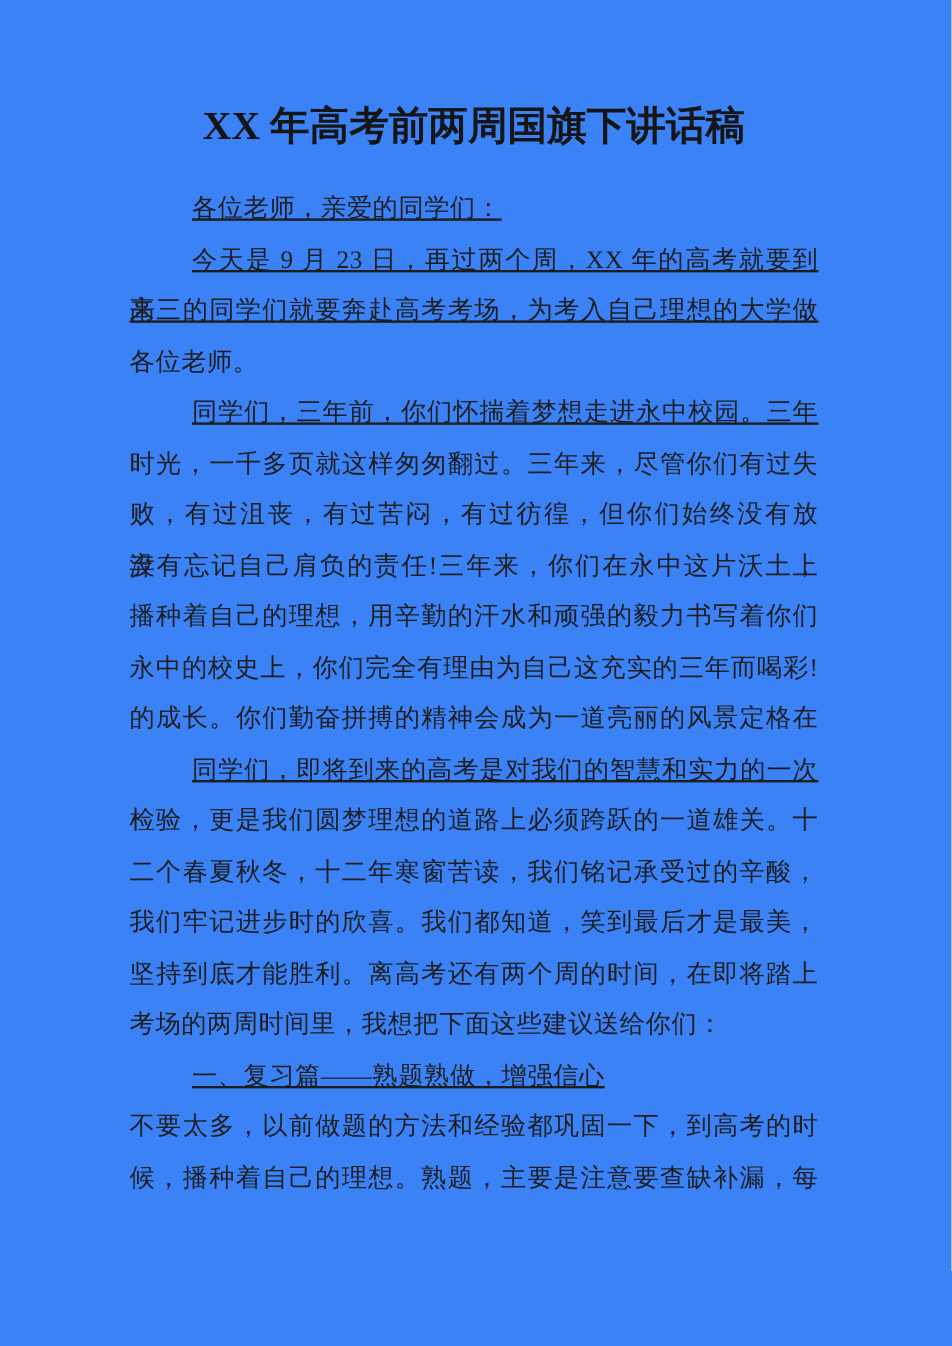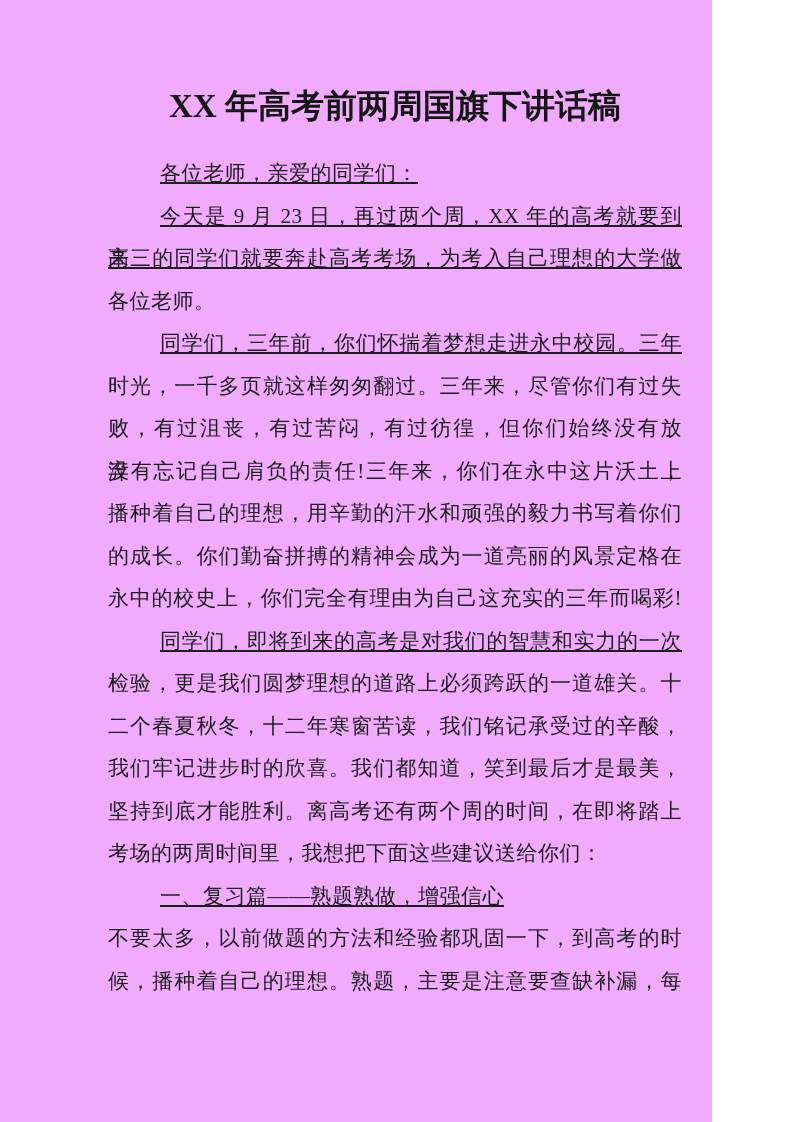--- a/index.html
+++ b/index.html
@@ -2,23 +2,23 @@
 <html lang="zh"><head>
 <meta charset="utf-8">
 <style>
   html, body {
     margin: 0;
     padding: 0;
     background: #ffffff;
   }
   .page {
     position: relative;
-    width: 712px;
+    width: 793px;
     height: 1122px;
-    background: #f0abfc;
+    background: #3b82f6;
     overflow: hidden;
     font-family: "Liberation Serif", "DejaVu Serif", serif;
   }
   .doc {
     position: absolute;
     left: 108px;
     top: 84px;
     width: 574px;
   }
   .title {
@@ -68,22 +68,22 @@
       <div class="ln fill">高三的同学们就要奔赴高考考场，为考入自己理想的大学做</div>
       <div class="ln">各位老师。</div>
     </div>
 
     <div class="para">
       <div class="ln indent fill">同学们，三年前，你们怀揣着梦想走进永中校园。三年</div>
       <div class="ln fill">时光，一千多页就这样匆匆翻过。三年来，尽管你们有过失</div>
       <div class="ln fill">败，有过沮丧，有过苦闷，有过彷徨，但你们始终没有放弃，</div>
       <div class="ln fill">没有忘记自己肩负的责任!三年来，你们在永中这片沃土上</div>
       <div class="ln fill">播种着自己的理想，用辛勤的汗水和顽强的毅力书写着你们</div>
+      <div class="ln fill">永中的校史上，你们完全有理由为自己这充实的三年而喝彩!</div>
       <div class="ln fill">的成长。你们勤奋拼搏的精神会成为一道亮丽的风景定格在</div>
-      <div class="ln fill">永中的校史上，你们完全有理由为自己这充实的三年而喝彩!</div>
     </div>
 
     <div class="para">
       <div class="ln indent fill">同学们，即将到来的高考是对我们的智慧和实力的一次</div>
       <div class="ln fill">检验，更是我们圆梦理想的道路上必须跨跃的一道雄关。十</div>
       <div class="ln fill">二个春夏秋冬，十二年寒窗苦读，我们铭记承受过的辛酸，</div>
       <div class="ln fill">我们牢记进步时的欣喜。我们都知道，笑到最后才是最美，</div>
       <div class="ln fill">坚持到底才能胜利。离高考还有两个周的时间，在即将踏上</div>
       <div class="ln">考场的两周时间里，我想把下面这些建议送给你们：</div>
     </div>

